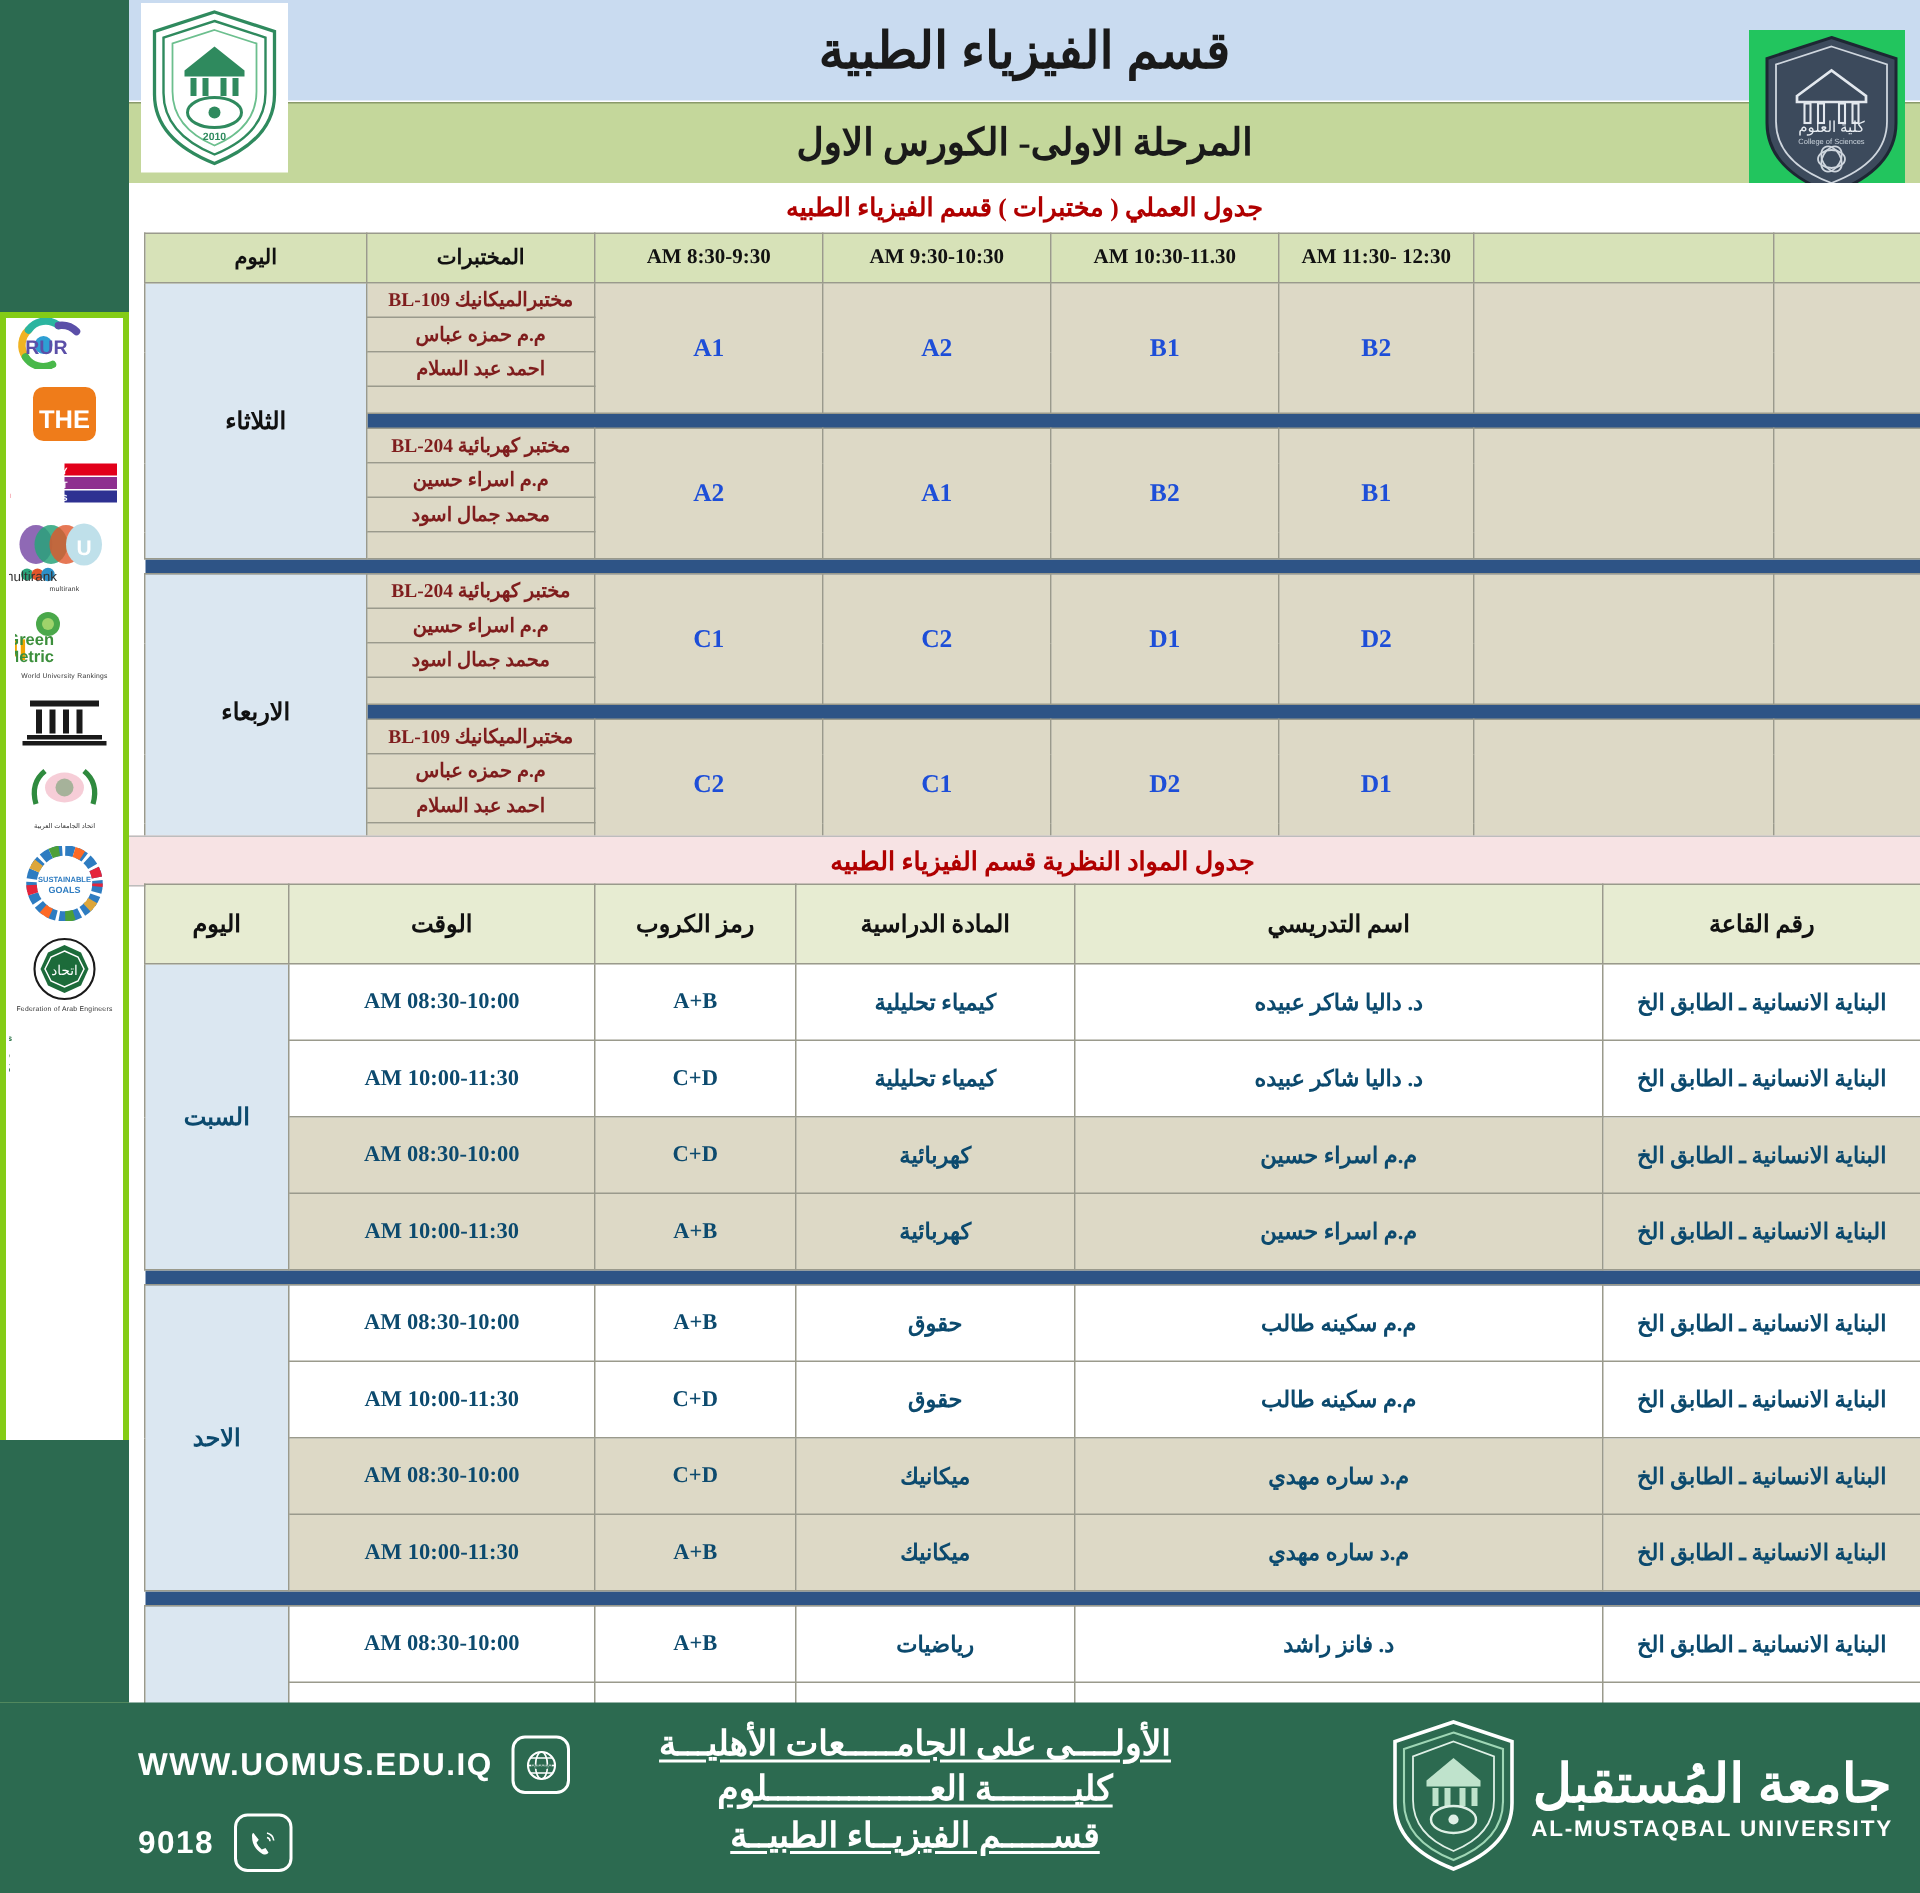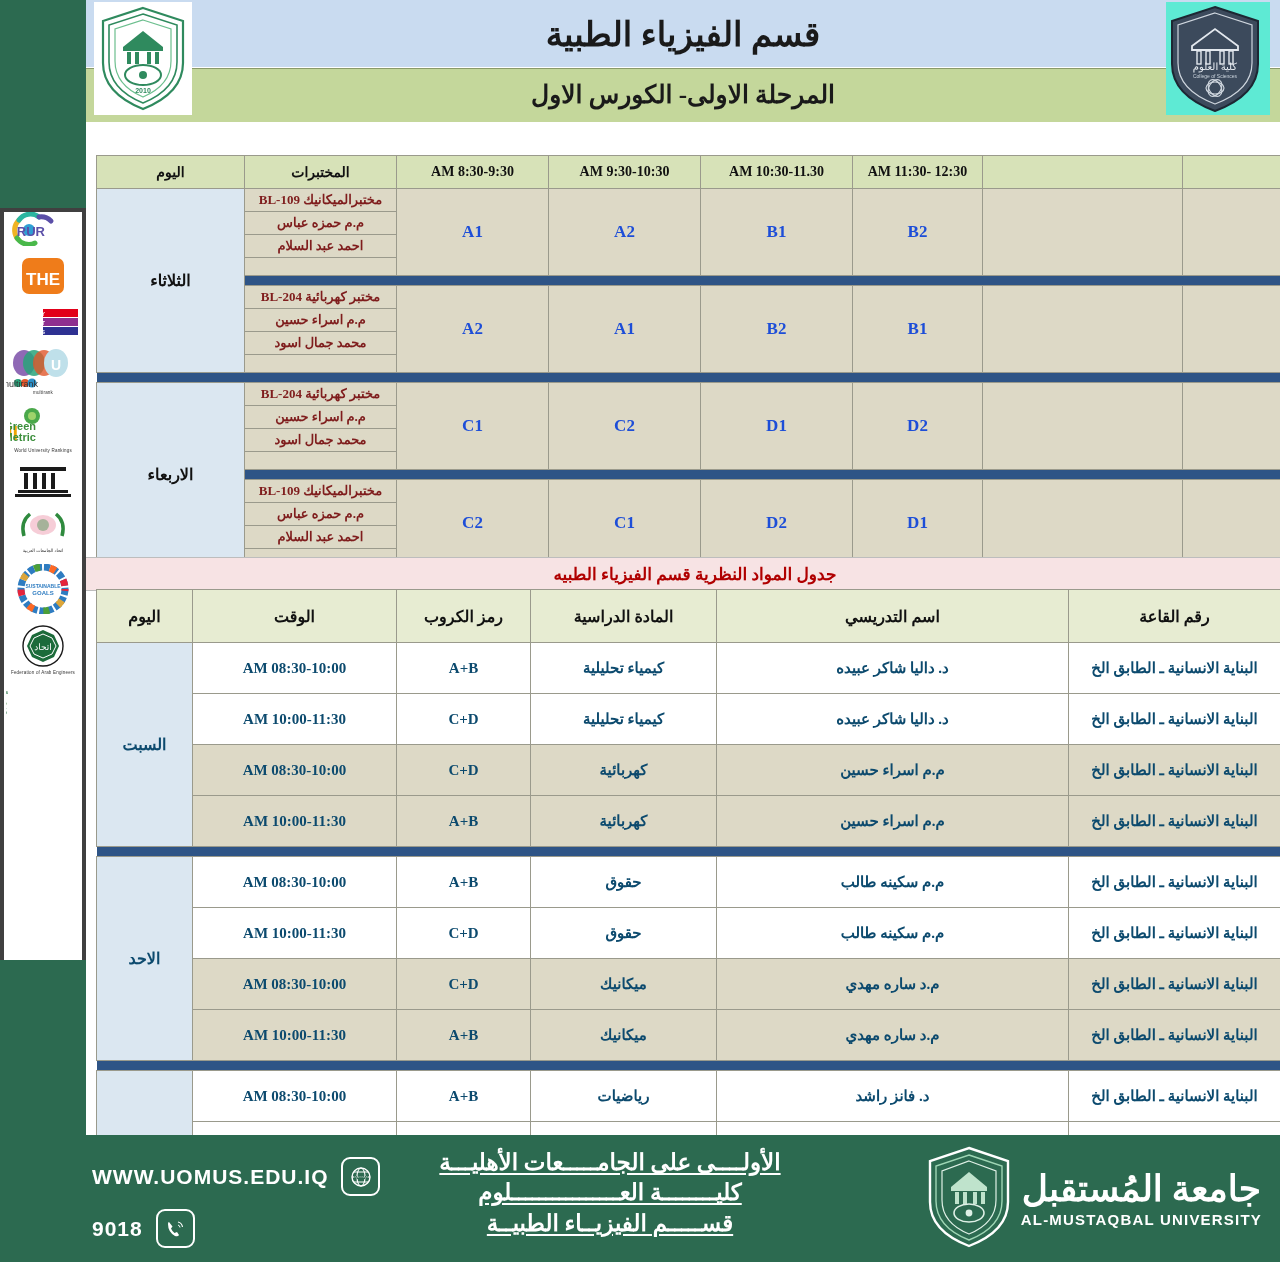--- a/index.html
+++ b/index.html
@@ -6,39 +6,39 @@
   body{
     width:1280px;height:1262px;
     background:#ffffff;
     font-family:"Liberation Serif", serif;
     overflow:hidden;
     position:relative;
   }
   .page{position:relative;width:1280px;height:1262px;}
 
   
-  .left-rail{position:absolute;left:0;top:0;width:86px;height:1135px;background:#404040;}
+  .left-rail{position:absolute;left:0;top:0;width:86px;height:1135px;background:#84cc16;}
   .rail-green{position:absolute;left:0;top:0;width:86px;height:208px;background:#2c6a50;}
   .rail-green2{position:absolute;left:0;top:960px;width:86px;height:175px;background:#2c6a50;}
   .rail-logos{position:absolute;left:4px;top:212px;width:78px;height:748px;display:flex;flex-direction:column;align-items:center;gap:10px;background:#fff;}
   .rlogo{width:70px;display:flex;flex-direction:column;align-items:center;justify-content:center;}
   .rlogo svg{display:block;}
   .rlogo-cap{font-family:"Liberation Sans",sans-serif;font-size:4.5px;color:#333;letter-spacing:.2px;text-align:center;line-height:1.1;margin-top:1px;}
 
   
   .header{position:absolute;left:86px;top:0;width:1194px;height:155px;}
   .hdr-band1{position:absolute;left:0;top:0;width:1194px;height:67px;background:#c9dbf0;}
   .hdr-band2{position:absolute;left:0;top:68px;width:1194px;height:53px;background:#c4d79b;border-top:1px solid #8a9a6a;border-bottom:1px solid #8a9a6a;}
   .hdr-band3{position:absolute;left:0;top:122px;width:1194px;height:33px;background:#ffffff;}
   .hdr-title1{position:absolute;left:0;top:0;width:1194px;height:67px;display:flex;align-items:center;justify-content:center;
     font-size:34px;font-weight:bold;color:#1a1a1a;}
   .hdr-title2{position:absolute;left:0;top:68px;width:1194px;height:53px;display:flex;align-items:center;justify-content:center;
     font-size:25px;font-weight:bold;color:#1a1a1a;}
   .hdr-logo-left{position:absolute;left:8px;top:2px;width:98px;height:113px;background:#ffffff;display:flex;align-items:center;justify-content:center;}
-  .hdr-logo-right{position:absolute;right:10px;top:2px;width:104px;height:113px;background:#5eead4;display:flex;align-items:center;justify-content:flex-end;}
+  .hdr-logo-right{position:absolute;right:10px;top:20px;width:104px;height:113px;background:#22c55e;display:flex;align-items:center;justify-content:flex-start;}
 
   
   .sec-title{position:absolute;left:86px;width:1194px;display:flex;align-items:center;justify-content:center;
     font-size:17px;font-weight:bold;color:#b00000;}
   .sec-prac{top:122px;height:33px;background:#ffffff;}
   .sec-theo{top:557px;height:32px;background:#f7e3e4;border-top:1px solid #bdbdbd;border-bottom:1px solid #bdbdbd;padding-left:12px;}
 
   
   table{border-collapse:collapse;table-layout:fixed;}
   .prac{position:absolute;left:96px;top:155px;width:1184px;}
@@ -231,20 +231,21 @@
         <rect x="63" y="47" width="4" height="13" fill="none" stroke="#e3e8ee" stroke-width="1.4"></rect>
         <text x="49" y="66" text-anchor="middle" font-family="Liberation Serif, serif" font-size="10" fill="#e8edf2">كلية العلوم</text>
         <text x="49" y="74" text-anchor="middle" font-family="Liberation Sans, sans-serif" font-size="5" fill="#cbd4dd">College of Sciences</text>
         <ellipse cx="49" cy="84" rx="9" ry="6" fill="none" stroke="#cfd6de" stroke-width="1.2"></ellipse>
         <ellipse cx="49" cy="84" rx="9" ry="6" fill="none" stroke="#cfd6de" stroke-width="1.2" transform="rotate(60 49 84)"></ellipse>
         <ellipse cx="49" cy="84" rx="9" ry="6" fill="none" stroke="#cfd6de" stroke-width="1.2" transform="rotate(-60 49 84)"></ellipse>
       </svg>
     </div>
   </div>
 
+  <div class="sec-title sec-prac">جدول العملي ( مختبرات ) قسم الفيزياء الطبيه</div>
 
   <table class="prac">
     <colgroup>
       <col style="width:98px">
         <col style="width:200px">
         <col style="width:130px">
       <col style="width:152px">
         <col style="width:152px">
         <col style="width:152px">
         <col style="width:152px">

